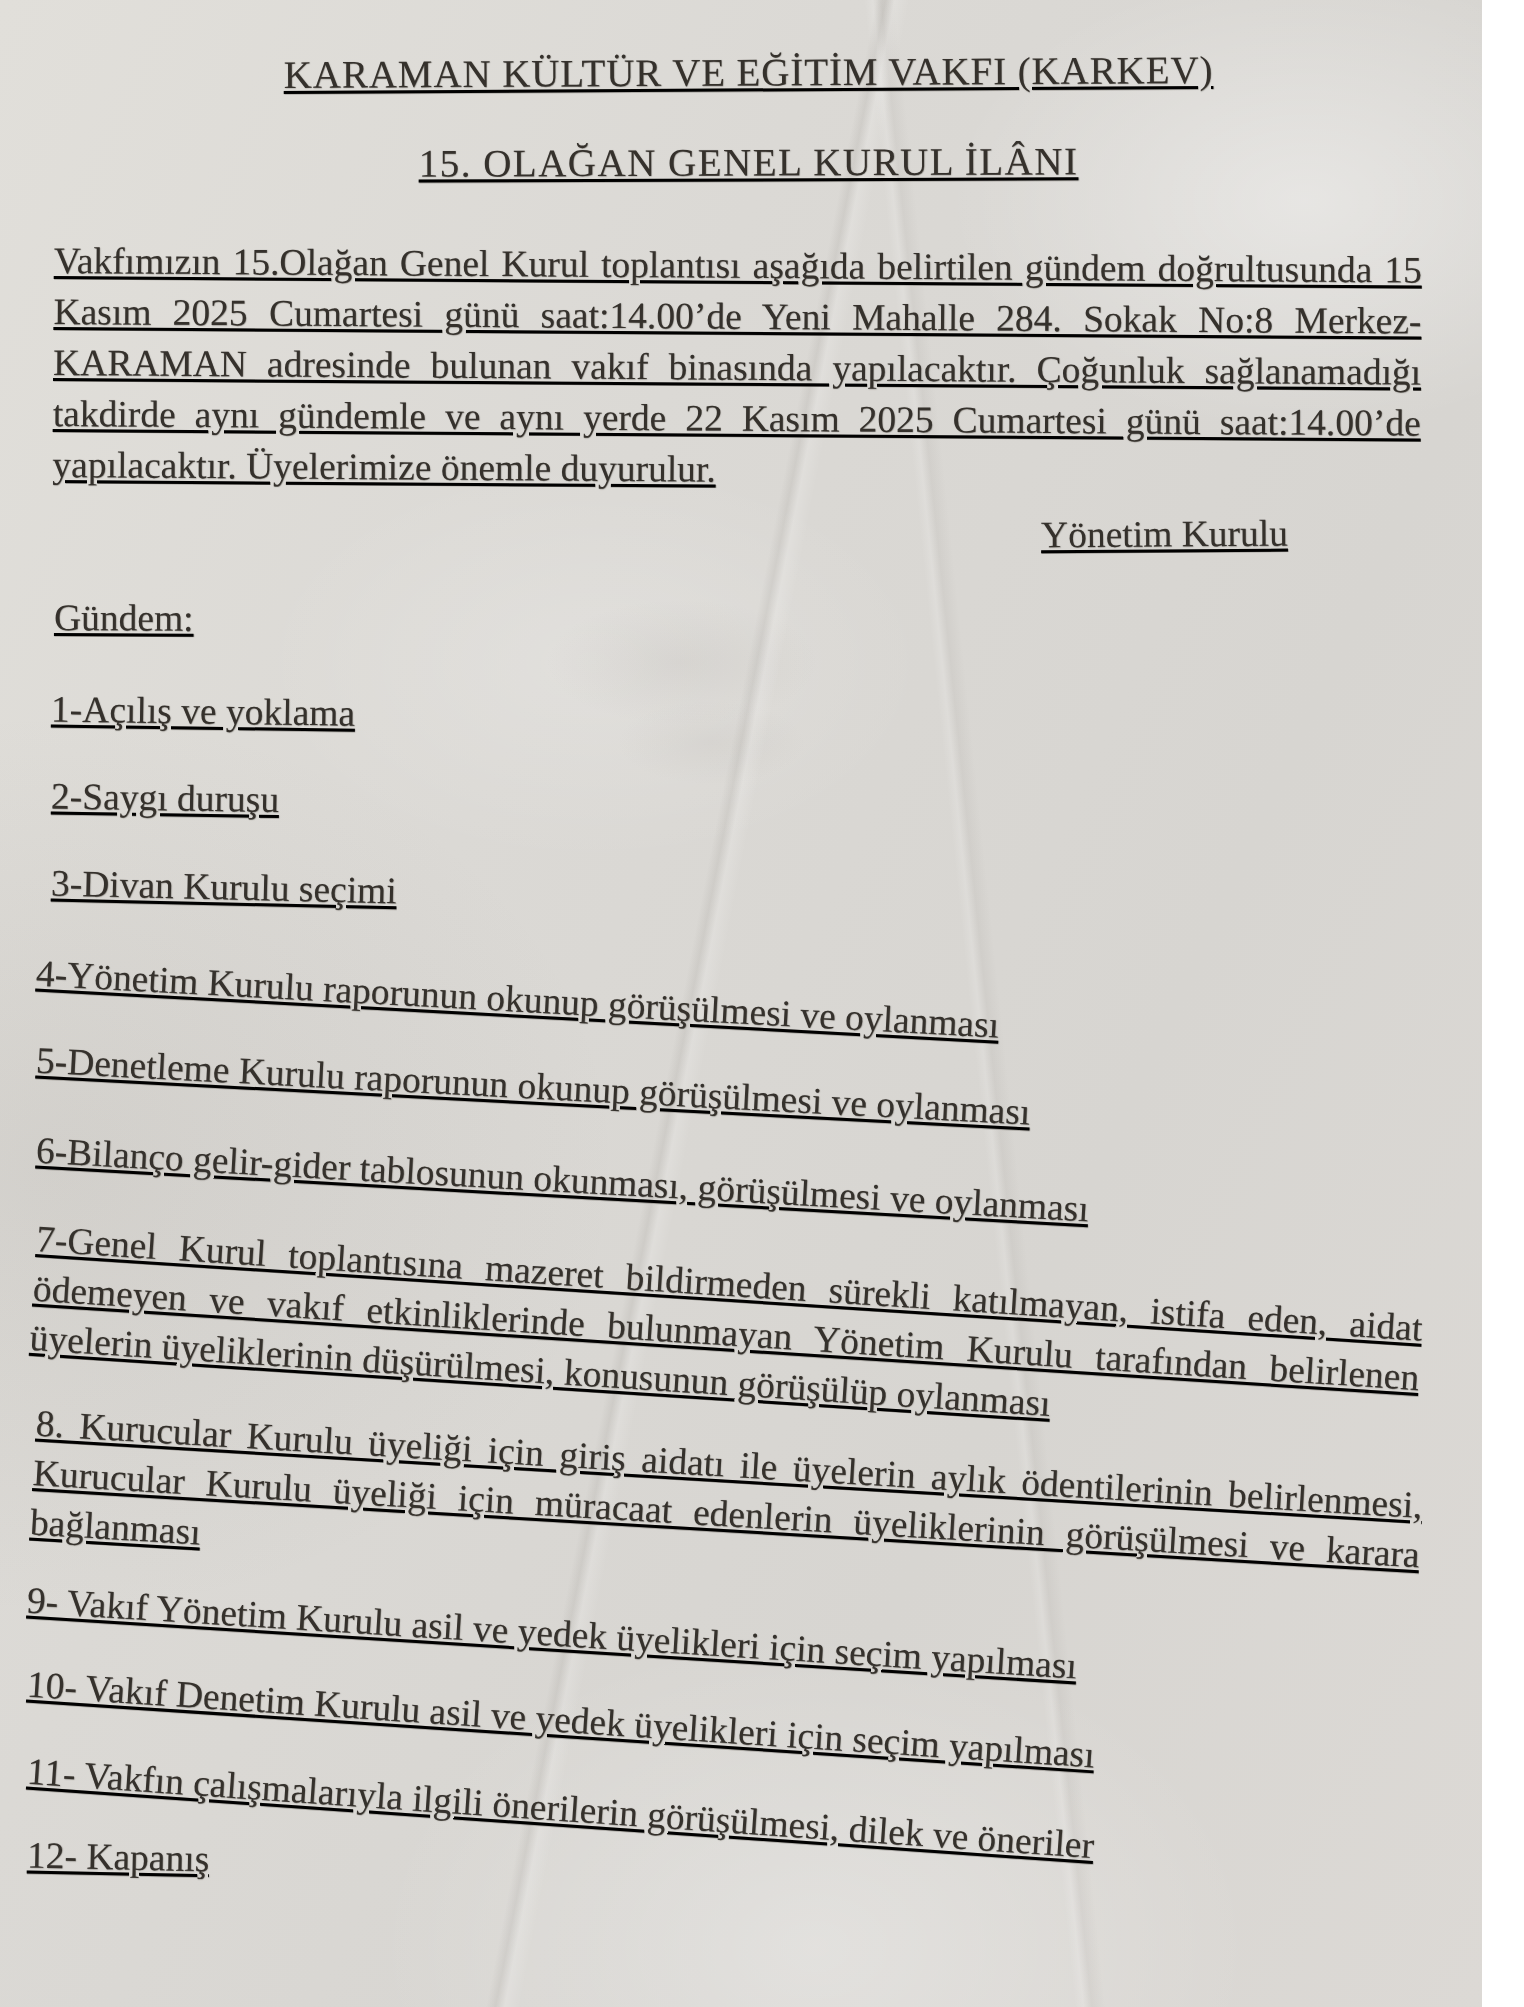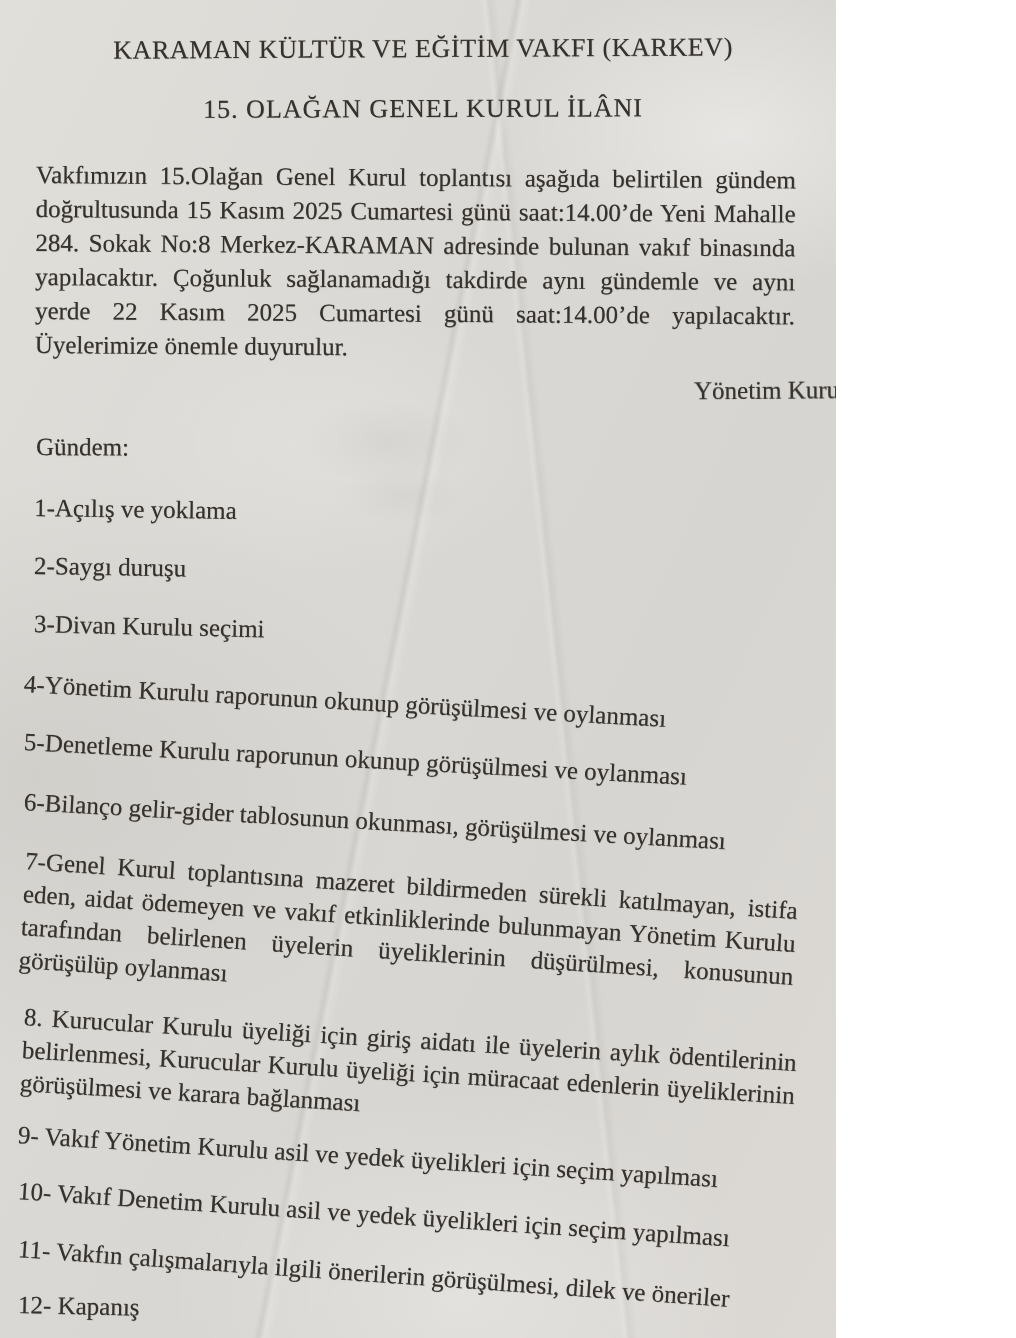--- a/index.html
+++ b/index.html
@@ -1,27 +1,28 @@
 <!DOCTYPE html>
 <html lang="tr"><head>
 <meta charset="utf-8">
 <style>
   html,body{margin:0;padding:0;}
   body{
     width:1016px;height:1338px;overflow:hidden;
     font-family:"Liberation Serif","DejaVu Serif",serif;
   }
   .paper{
-    position:relative;width:836px;height:1338px;overflow:hidden;
+    position:relative;width:988px;height:1338px;overflow:hidden;
     background:
       radial-gradient(ellipse 340px 220px at 88% 10%, rgba(255,255,255,0.38), transparent 70%),
       radial-gradient(ellipse 420px 300px at 55% 97%, rgba(255,255,255,0.28), transparent 70%),
       radial-gradient(ellipse 520px 420px at 4% 58%, rgba(115,110,104,0.10), transparent 72%),
       radial-gradient(ellipse 300px 180px at 40% 33%, rgba(255,255,255,0.18), transparent 75%),
       linear-gradient(115deg,#e1dfda 0%,#dbd9d5 35%,#d7d5d1 68%,#dcd9d5 100%);
+    text-decoration: underline;
   }
   
   .paper::before{
     content:"";position:absolute;inset:0;pointer-events:none;
     background:
       linear-gradient(101deg, transparent 46.8%, rgba(110,105,98,0.10) 47.3%, rgba(255,255,255,0.16) 47.8%, transparent 48.6%),
       linear-gradient(84deg, transparent 63.5%, rgba(255,255,255,0.14) 64%, rgba(120,114,108,0.08) 64.5%, transparent 65.3%),
       radial-gradient(ellipse 130px 60px at 46% 33%, rgba(140,134,128,0.10), transparent 70%),
       radial-gradient(ellipse 90px 40px at 48% 37%, rgba(140,134,128,0.08), transparent 70%);
   }

